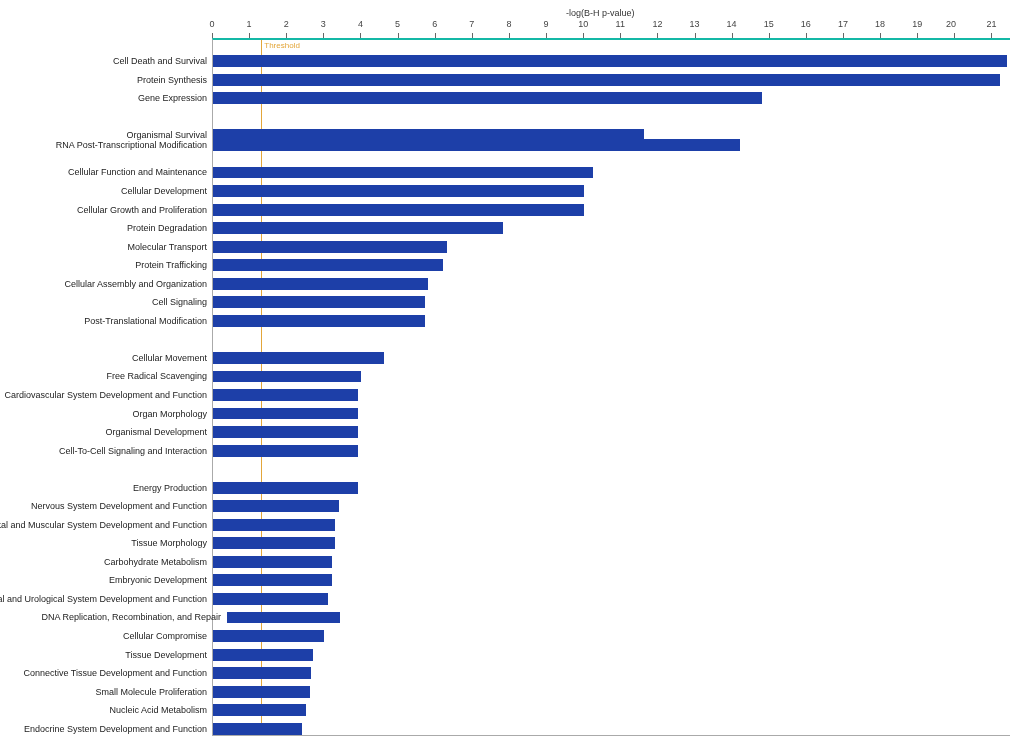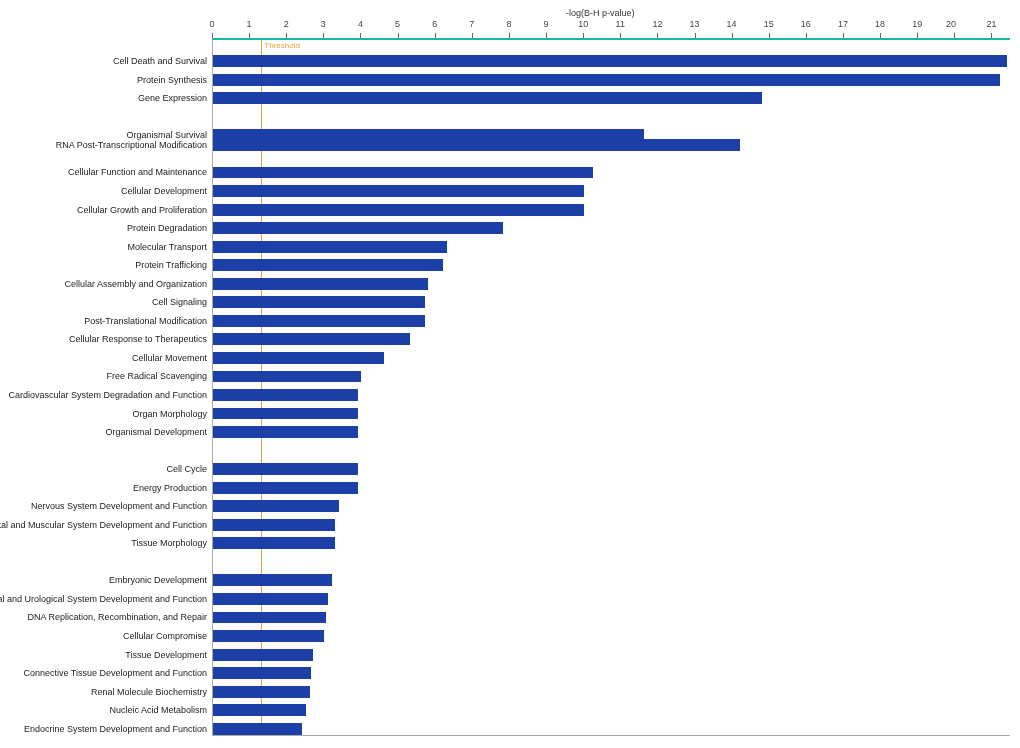--- a/index.html
+++ b/index.html
@@ -205,91 +205,91 @@
           <div class="bar-label">Cellular Assembly and Organization</div>
         </div>
         <div class="bar-row" style="top: 255.345px; height: 13.9054px;">
           <div class="bar" style="left: 0px; width: 211.563px; background: rgb(29, 63, 168);"></div>
           <div class="bar-label">Cell Signaling</div>
         </div>
         <div class="bar-row" style="top: 273.885px; height: 13.9054px;">
           <div class="bar" style="left: 0px; width: 211.563px; background: rgb(29, 63, 168);"></div>
           <div class="bar-label">Post-Translational Modification</div>
         </div>
-        <div class="bar-row" style="top: 292.426px; height: 13.9054px;">
-          <div class="bar" style="left: 0px; width: 196.716px; background: rgb(29, 63, 168);"></div>
-          <div class="bar-label">Cellular Response to Therapeutics</div>
-        </div>
         <div class="bar-row" style="top: 310.966px; height: 13.9054px;">
           <div class="bar" style="left: 0px; width: 170.735px; background: rgb(29, 63, 168);"></div>
           <div class="bar-label">Cellular Movement</div>
         </div>
         <div class="bar-row" style="top: 329.507px; height: 13.9054px;">
           <div class="bar" style="left: 0px; width: 148.465px; background: rgb(29, 63, 168);"></div>
           <div class="bar-label">Free Radical Scavenging</div>
         </div>
         <div class="bar-row" style="top: 348.047px; height: 13.9054px;">
           <div class="bar" style="left: 0px; width: 144.753px; background: rgb(29, 63, 168);"></div>
-          <div class="bar-label">Cardiovascular System Degradation and Function</div>
+          <div class="bar-label">Cardiovascular System Development and Function</div>
         </div>
         <div class="bar-row" style="top: 366.588px; height: 13.9054px;">
           <div class="bar" style="left: 0px; width: 144.753px; background: rgb(29, 63, 168);"></div>
           <div class="bar-label">Organ Morphology</div>
         </div>
         <div class="bar-row" style="top: 385.128px; height: 13.9054px;">
           <div class="bar" style="left: 0px; width: 144.753px; background: rgb(29, 63, 168);"></div>
           <div class="bar-label">Organismal Development</div>
         </div>
-        <div class="bar-row" style="top: 422.209px; height: 13.9054px;">
-          <div class="bar" style="left: 0px; width: 144.753px; background: rgb(29, 63, 168);"></div>
-          <div class="bar-label">Cell Cycle</div>
+        <div class="bar-row" style="top: 403.669px; height: 13.9054px;">
+          <div class="bar" style="left: 0px; width: 144.753px; background: rgb(29, 63, 168);"></div>
+          <div class="bar-label">Cell-To-Cell Signaling and Interaction</div>
         </div>
         <div class="bar-row" style="top: 440.75px; height: 13.9054px;">
           <div class="bar" style="left: 0px; width: 144.753px; background: rgb(29, 63, 168);"></div>
           <div class="bar-label">Energy Production</div>
         </div>
         <div class="bar-row" style="top: 459.291px; height: 13.9054px;">
           <div class="bar" style="left: 0px; width: 126.195px; background: rgb(29, 63, 168);"></div>
           <div class="bar-label">Nervous System Development and Function</div>
         </div>
         <div class="bar-row" style="top: 477.831px; height: 13.9054px;">
           <div class="bar" style="left: 0px; width: 122.484px; background: rgb(29, 63, 168);"></div>
           <div class="bar-label">Skeletal and Muscular System Development and Function</div>
         </div>
         <div class="bar-row" style="top: 496.372px; height: 13.9054px;">
           <div class="bar" style="left: 0px; width: 122.484px; background: rgb(29, 63, 168);"></div>
           <div class="bar-label">Tissue Morphology</div>
         </div>
+        <div class="bar-row" style="top: 514.912px; height: 13.9054px;">
+          <div class="bar" style="left: 0px; width: 118.772px; background: rgb(29, 63, 168);"></div>
+          <div class="bar-label">Carbohydrate Metabolism</div>
+        </div>
         <div class="bar-row" style="top: 533.453px; height: 13.9054px;">
           <div class="bar" style="left: 0px; width: 118.772px; background: rgb(29, 63, 168);"></div>
           <div class="bar-label">Embryonic Development</div>
         </div>
         <div class="bar-row" style="top: 551.993px; height: 13.9054px;">
           <div class="bar" style="left: 0px; width: 115.06px; background: rgb(29, 63, 168);"></div>
           <div class="bar-label">Renal and Urological System Development and Function</div>
         </div>
-        <div class="bar-row" style="top: 570.534px; height: 13.9054px;">
+        <div class="bar-row" style="top: 570.534px; height: 13.9054px; margin-left: 14px;">
           <div class="bar" style="left: 0px; width: 113.205px; background: rgb(29, 63, 168);"></div>
           <div class="bar-label">DNA Replication, Recombination, and Repair</div>
         </div>
         <div class="bar-row" style="top: 589.074px; height: 13.9054px;">
           <div class="bar" style="left: 0px; width: 111.349px; background: rgb(29, 63, 168);"></div>
           <div class="bar-label">Cellular Compromise</div>
         </div>
         <div class="bar-row" style="top: 607.615px; height: 13.9054px; padding-left: 41px;">
           <div class="bar" style="left: 0px; width: 100.214px; background: rgb(29, 63, 168);"></div>
           <div class="bar-label">Tissue Development</div>
         </div>
         <div class="bar-row" style="top: 626.155px; height: 13.9054px;">
           <div class="bar" style="left: 0px; width: 98.3581px; background: rgb(29, 63, 168);"></div>
           <div class="bar-label">Connective Tissue Development and Function</div>
         </div>
         <div class="bar-row" style="top: 644.696px; height: 13.9054px;">
           <div class="bar" style="left: 0px; width: 96.5023px; background: rgb(29, 63, 168);"></div>
-          <div class="bar-label">Renal Molecule Biochemistry</div>
+          <div class="bar-label">Small Molecule Proliferation</div>
         </div>
         <div class="bar-row" style="top: 663.236px; height: 13.9054px;">
           <div class="bar" style="left: 0px; width: 92.7907px; background: rgb(29, 63, 168);"></div>
           <div class="bar-label">Nucleic Acid Metabolism</div>
         </div>
         <div class="bar-row" style="top: 681.777px; height: 13.9054px;">
           <div class="bar" style="left: 0px; width: 89.0791px; background: rgb(29, 63, 168);"></div>
           <div class="bar-label">Endocrine System Development and Function</div>
         </div>
       </div>

